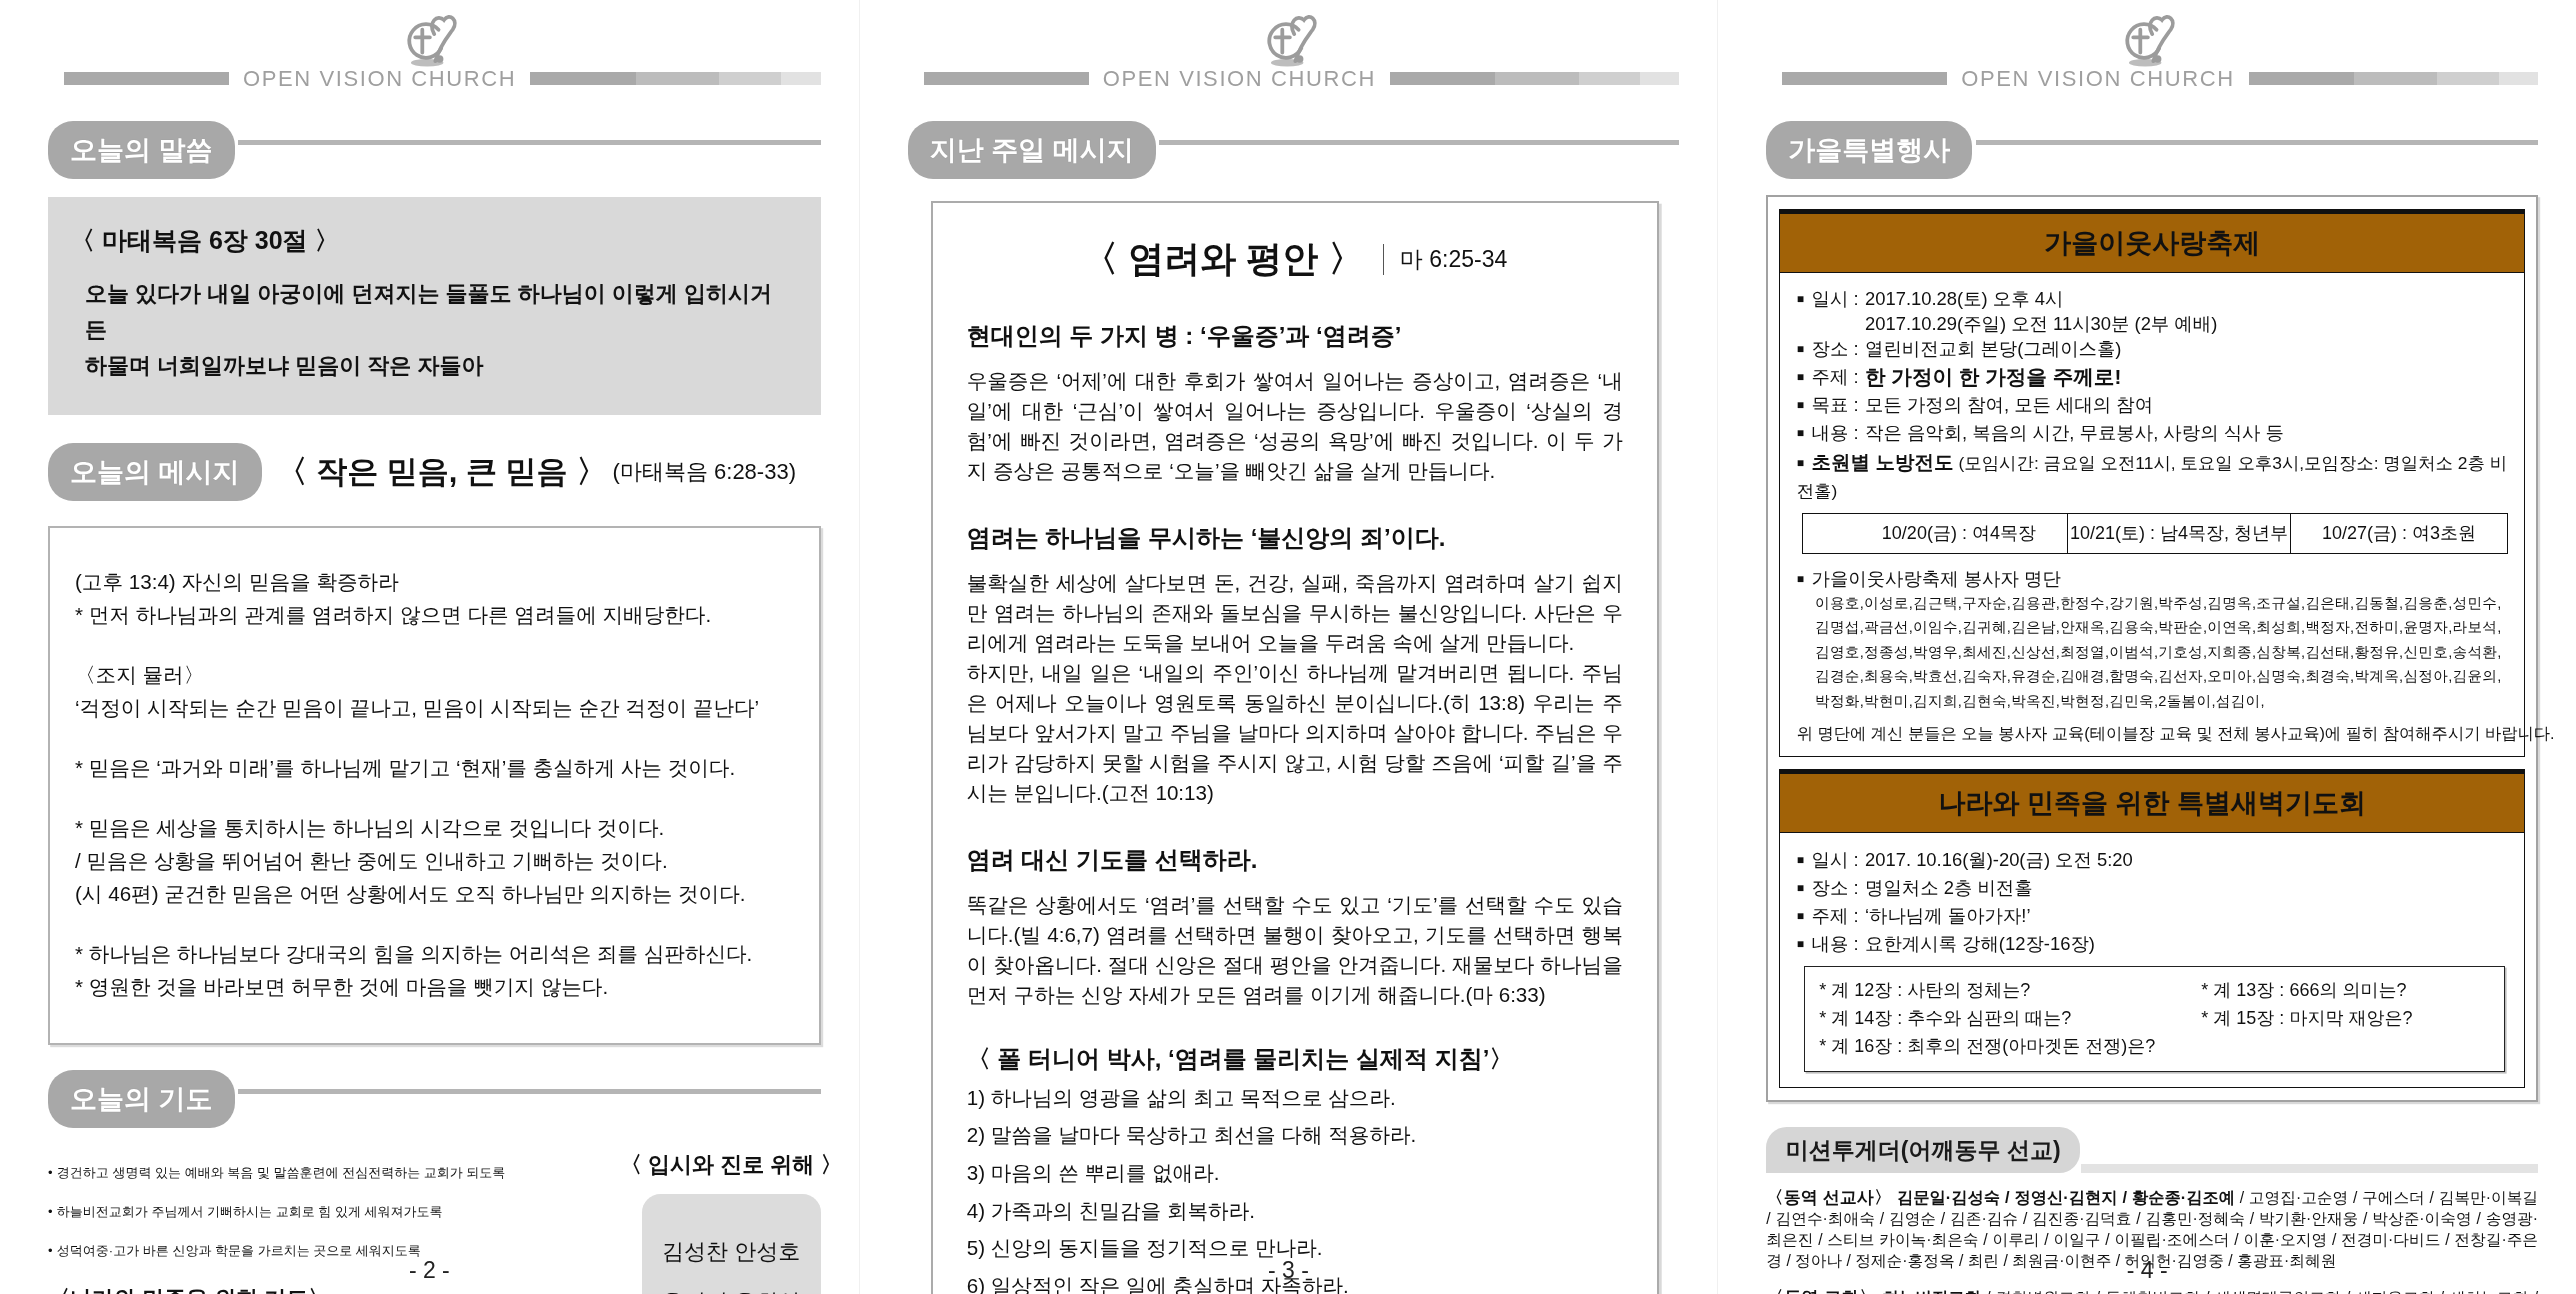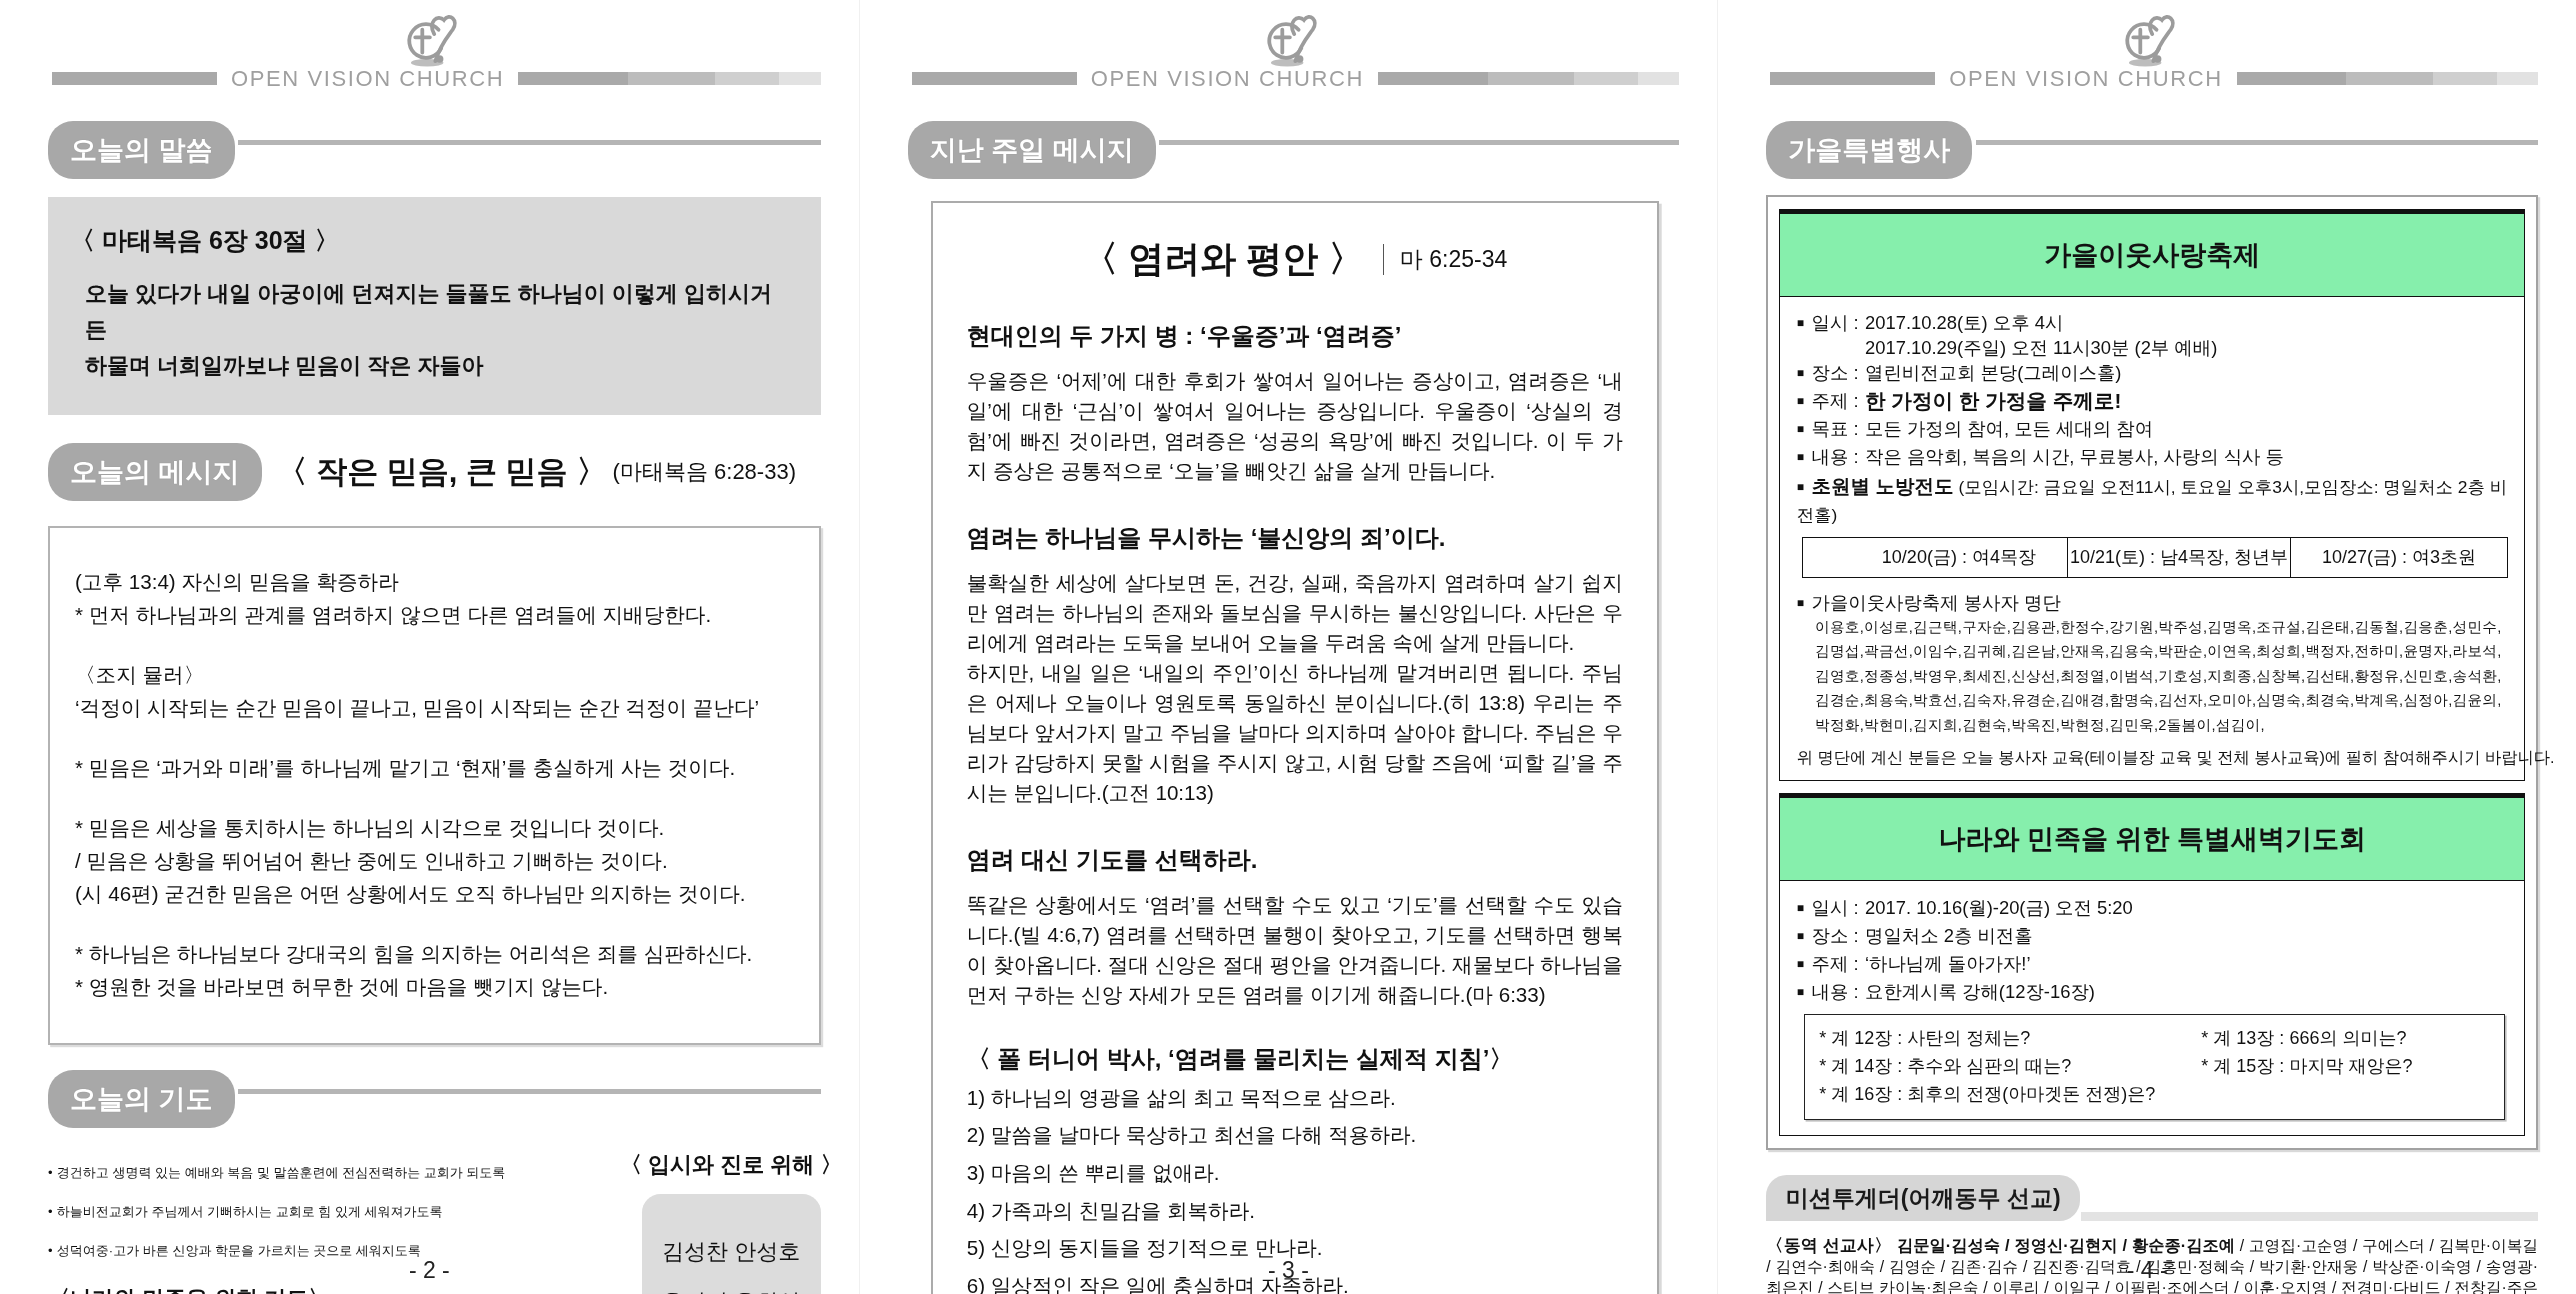--- a/index.html
+++ b/index.html
@@ -4,21 +4,21 @@
 <style>
   html,body{margin:0;padding:0;background:#ffffff;}
   body{font-family:"Liberation Sans","DejaVu Sans",sans-serif;color:#111;}
   .canvas{width:2576px;height:1294px;display:flex;background:#fefefe;overflow:hidden;}
   .page{width:859px;height:1294px;box-sizing:border-box;position:relative;padding:9.8px 38px 0 48px;overflow:hidden;background:#fff;}
   .page + .page{border-left:0.5px solid #f0f0f0;}
 
   
   .pg-header{position:relative;height:86px;margin-bottom:5.4px;}
   .logo-wrap{position:absolute;left:50%;top:0;transform:translateX(-58%);}
-  .bar-row{position:absolute;left:4px;right:0;top:56px;display:flex;align-items:center;}
+  .bar-row{position:absolute;left:16px;right:0;top:56px;display:flex;align-items:center;}
   .bar{height:13px;}
   .bar-a{background:#a9a9a9;}
   .bar-b{background:#bcbcbc;}
   .bar-c{background:#cfcfcf;}
   .bar-d{background:#e2e2e2;}
   .bar-lead{width:165px;}
   .church-name{color:#9f9f9f;font-size:22px;letter-spacing:1.6px;padding:0 14px;white-space:nowrap;font-weight:400;}
   .bar-right{display:flex;flex:1;}
   .bar-right .bar-a{flex:2.4;}
   .bar-right .bar-b{flex:1.9;}
@@ -67,22 +67,22 @@
   .sermon-title{font-weight:bold;font-size:36px;white-space:nowrap;}
   .sermon-ref{font-size:23px;margin-left:18.4px;padding-left:16.3px;border-left:1.6px solid #555;white-space:nowrap;}
   .sec-head{font-weight:bold;font-size:24px;margin-top:36px;}
   .sec-body{font-size:20.6px;line-height:30px;text-align:justify;margin-top:14px;white-space:pre-line;}
   .guide-title{font-weight:bold;font-size:24px;margin-top:33px;}
   .guide-item{font-size:20.6px;line-height:30px;margin-top:7.6px;}
 
   
   .outer-box{border:2.2px solid #a2a2a2;box-shadow:2.2px 2.2px 0 #d9d9d9;margin-top:16.3px;padding:12px 11px;}
   .event-box{border:1.1px solid #111;}
-  .event-head{background:#86efac;border-top:4.9px solid #111;border-bottom:1.1px solid #111;
-              text-align:center;font-weight:bold;font-size:27px;padding:23px 0;}
+  .event-head{background:#a16207;border-top:4.9px solid #111;border-bottom:1.1px solid #111;
+              text-align:center;font-weight:bold;font-size:27px;padding:11px 0;}
   .event-body{padding:13px 14px 11px 16.3px;}
   .ev-row{font-size:18.4px;line-height:25px;display:flex;}
   .ev-row .sq::before{content:"■";font-size:12px;margin-right:7.6px;position:relative;top:-2.2px;}
   .ev-label{white-space:nowrap;}
   .ev-val{white-space:pre-line;margin-left:6.5px;}
   .ev-val.theme{font-weight:bold;font-size:20.6px;}
   .street-row{font-size:18.4px;line-height:26px;margin-top:1.1px;}
   .street-row .sq::before{content:"■";font-size:12px;margin-right:7.6px;position:relative;top:-2.2px;}
   .street-label{font-weight:bold;font-size:19.5px;}
   .street-detail{font-size:17.4px;}

